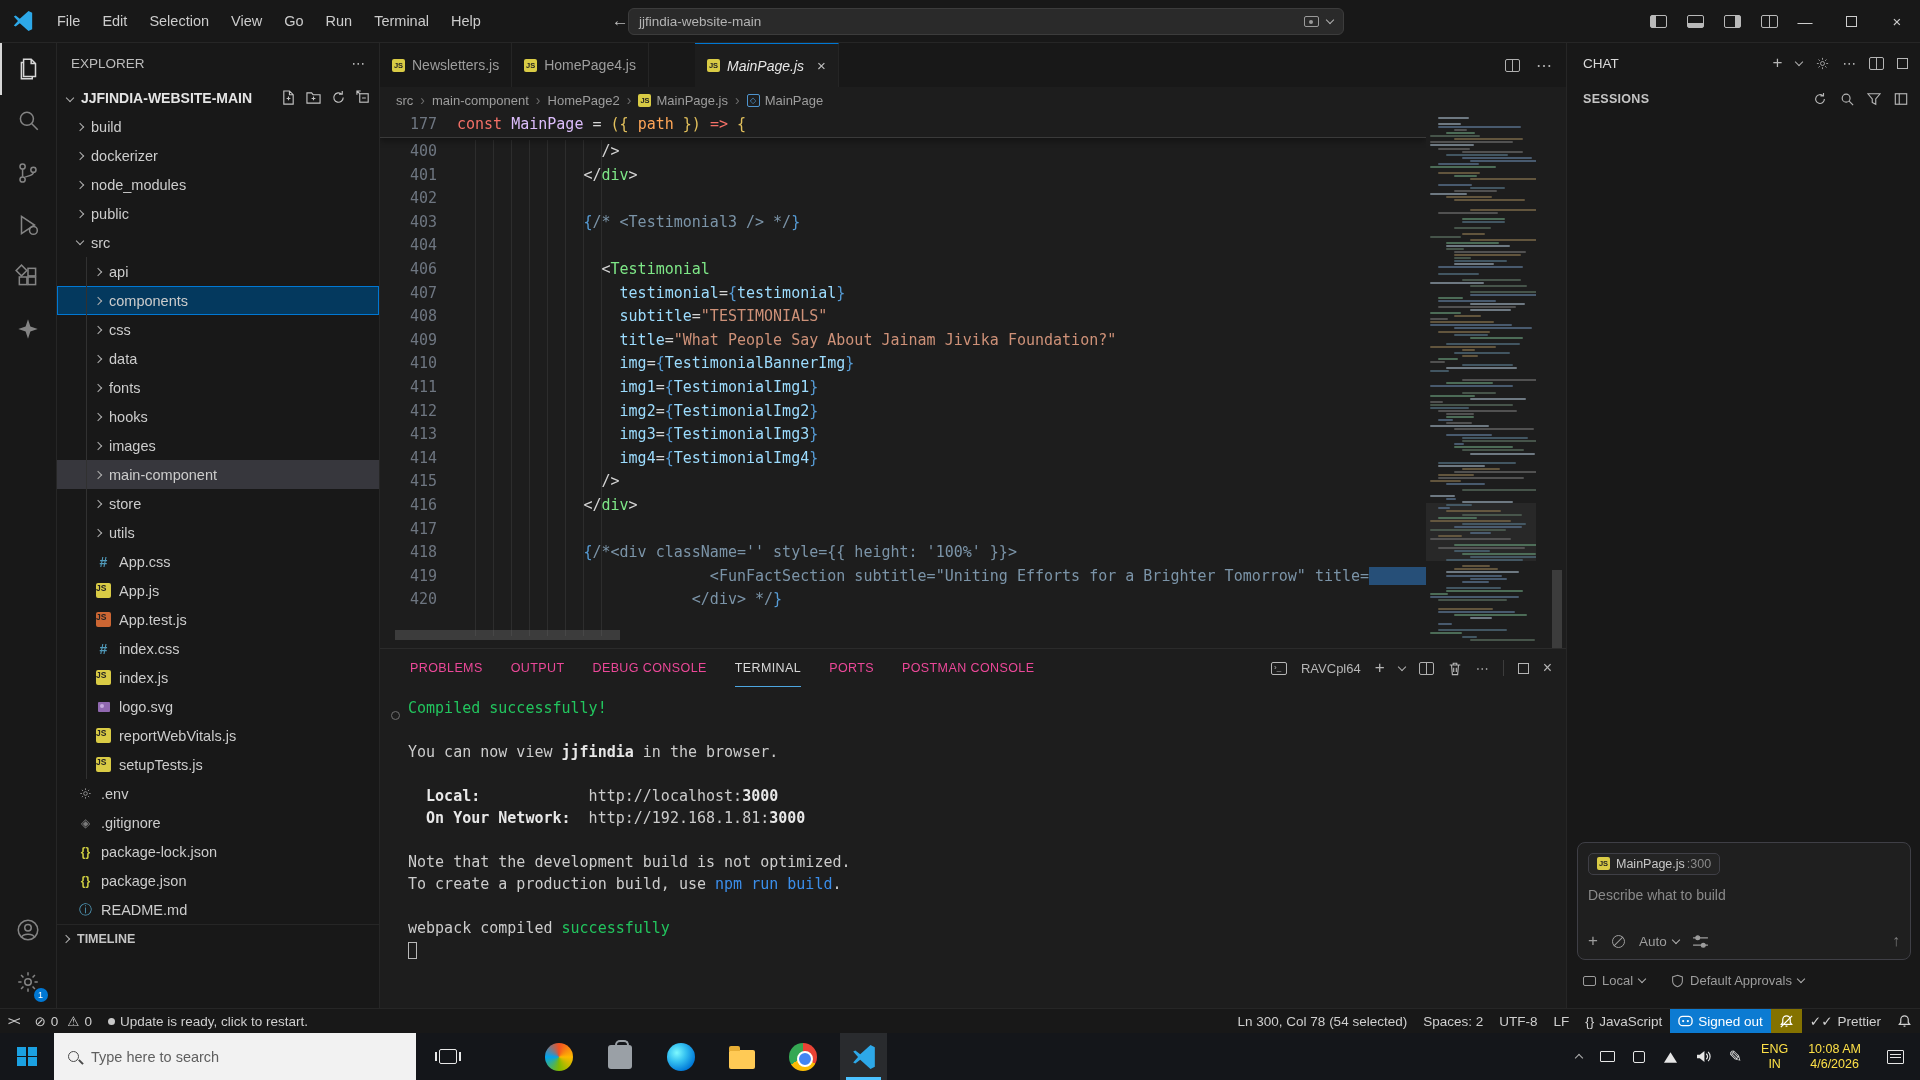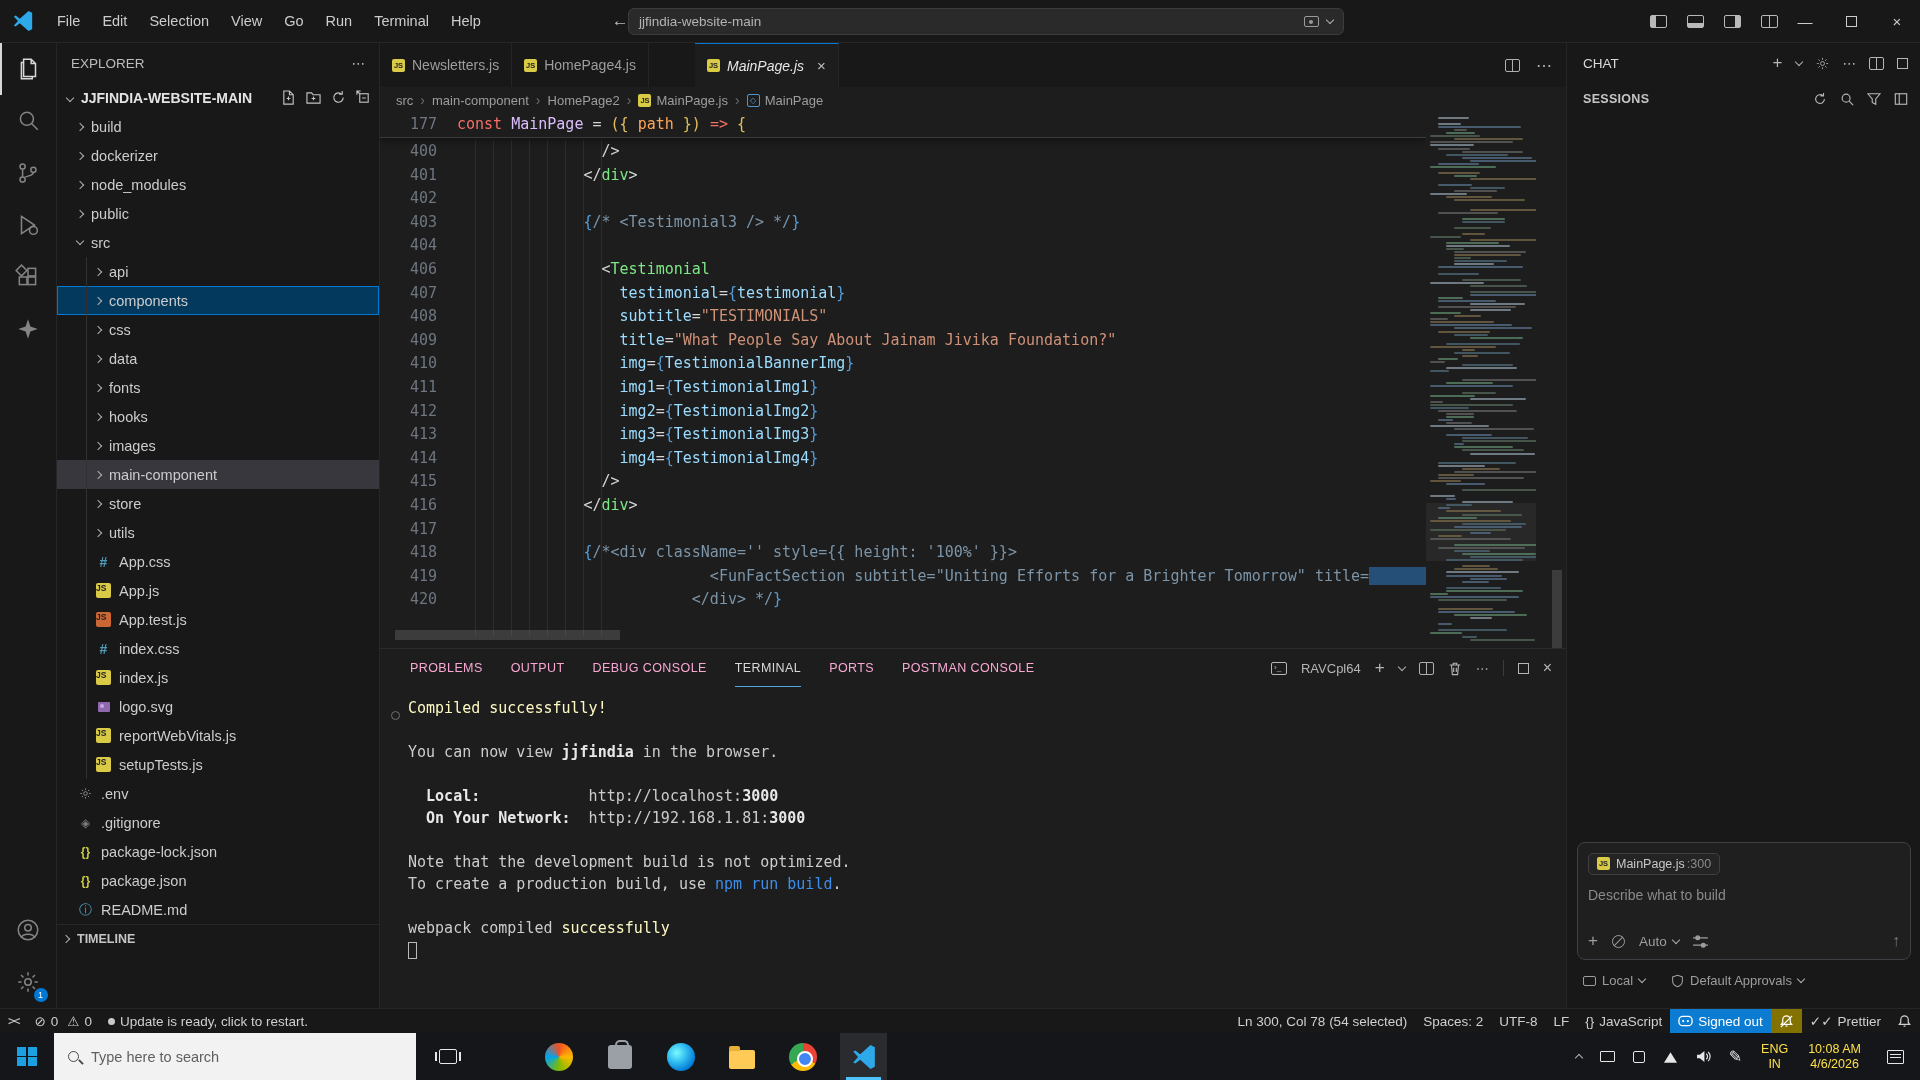--- a/index.html
+++ b/index.html
@@ -108,31 +108,31 @@
   .s-cm { color:#7b94a8; } .s-sel { background:#264f78; }
   #minimap { position:absolute; right:30px; top:0; width:110px; height:535px; background:#1d1d1d; z-index:6; overflow:hidden; }
   .mm-bar { position:absolute; height:2px; border-radius:1px; opacity:.85; }
   #mm-slider { position:absolute; left:0; right:0; top:390px; height:58px; background:rgba(255,255,255,.05); }
   #vscroll { position:absolute; right:4px; top:457px; width:10px; height:120px; background:rgba(121,121,121,.35); z-index:7; }
   #hscroll { position:absolute; left:15px; top:517px; width:225px; height:10px; background:rgba(121,121,121,.35); z-index:7; }
 
   
   #panel { position:absolute; left:380px; top:648px; width:1186px; height:360px; background:#1d1d1d; border-top:1px solid #2b2b2b; }
   #panel-head { height:38px; display:flex; align-items:center; padding:0 14px 0 30px; }
-  .ptab { font-size:12.5px; letter-spacing:.4px; color:#f9a8d4; margin-right:28px; height:38px; display:flex; align-items:center; }
+  .ptab { font-size:12.5px; letter-spacing:.4px; color:#ec4899; margin-right:28px; height:38px; display:flex; align-items:center; }
   .ptab.active { color:#d9d9d9; border-bottom:1px solid #4da6e0; }
   #panel-head .grow { flex:1; }
   .pact { display:flex; align-items:center; gap:14px; color:#b6b6b6; font-size:13px; }
   .term-ic { width:16px; height:13px; border:1.4px solid #b6b6b6; border-radius:2px; font-size:8px; line-height:10px;
     padding-left:2px; color:#b6b6b6; }
   .vdiv { width:1px; height:16px; background:#3c3c3c; }
   #terminal { position:absolute; left:0; top:38px; right:0; bottom:0; font-family:"DejaVu Sans Mono", monospace;
     font-size:15px; }
   .tl { height:22px; line-height:22px; white-space:pre; padding-left:28px; position:relative; }
-  .t-g { color:#fef9c3; } .t-w { color:#cccccc; } .t-b { color:#e8e8e8; font-weight:bold; } .t-l { color:#3b8eea; }
+  .t-g { color:#22c55e; } .t-w { color:#cccccc; } .t-b { color:#e8e8e8; font-weight:bold; } .t-l { color:#3b8eea; }
   .term-bullet { position:absolute; left:11px; top:14px; width:9px; height:9px; border:1.5px solid #6f6f6f; border-radius:50%; }
   .t-cursor { display:inline-block; width:9px; height:17px; border:1px solid #b9b9b9; vertical-align:middle; }
 
   
   #aux { position:absolute; left:1566px; top:43px; width:354px; height:965px; background:#181818; border-left:1px solid #262626; }
   #chat-head { height:40px; display:flex; align-items:center; padding:0 12px 0 16px; font-size:13.5px; color:#dadada; }
   #chat-head .grow { flex:1; }
   .chat-ics { display:flex; align-items:center; gap:13px; color:#b6b6b6; }
   .chat-ics svg { stroke:#b6b6b6; fill:none; stroke-width:1.3; }
   #sessions-row { height:32px; display:flex; align-items:center; padding:0 12px 0 16px; font-size:12.5px;

